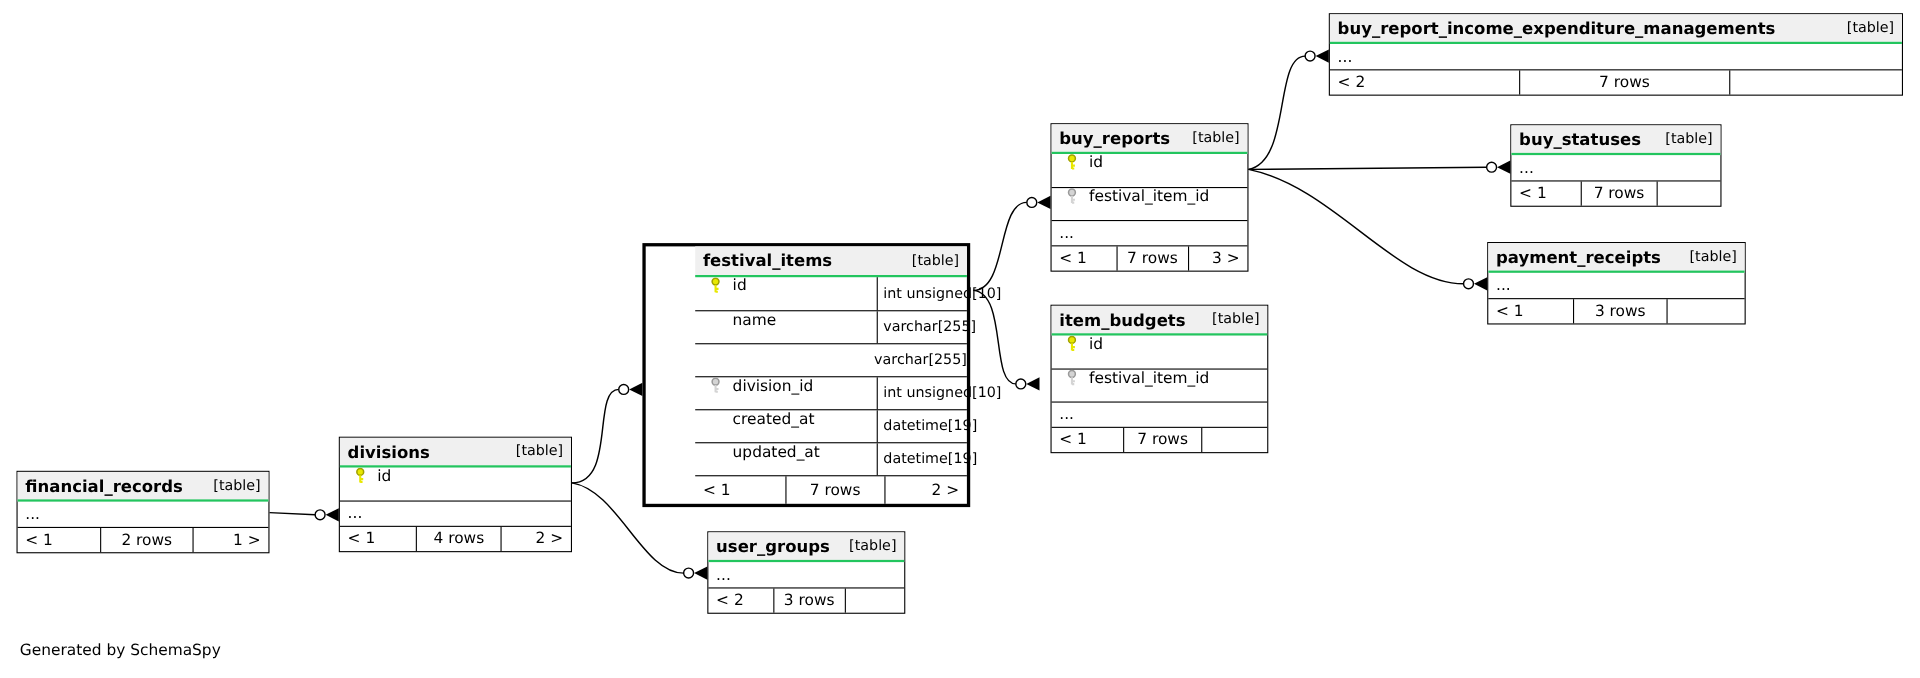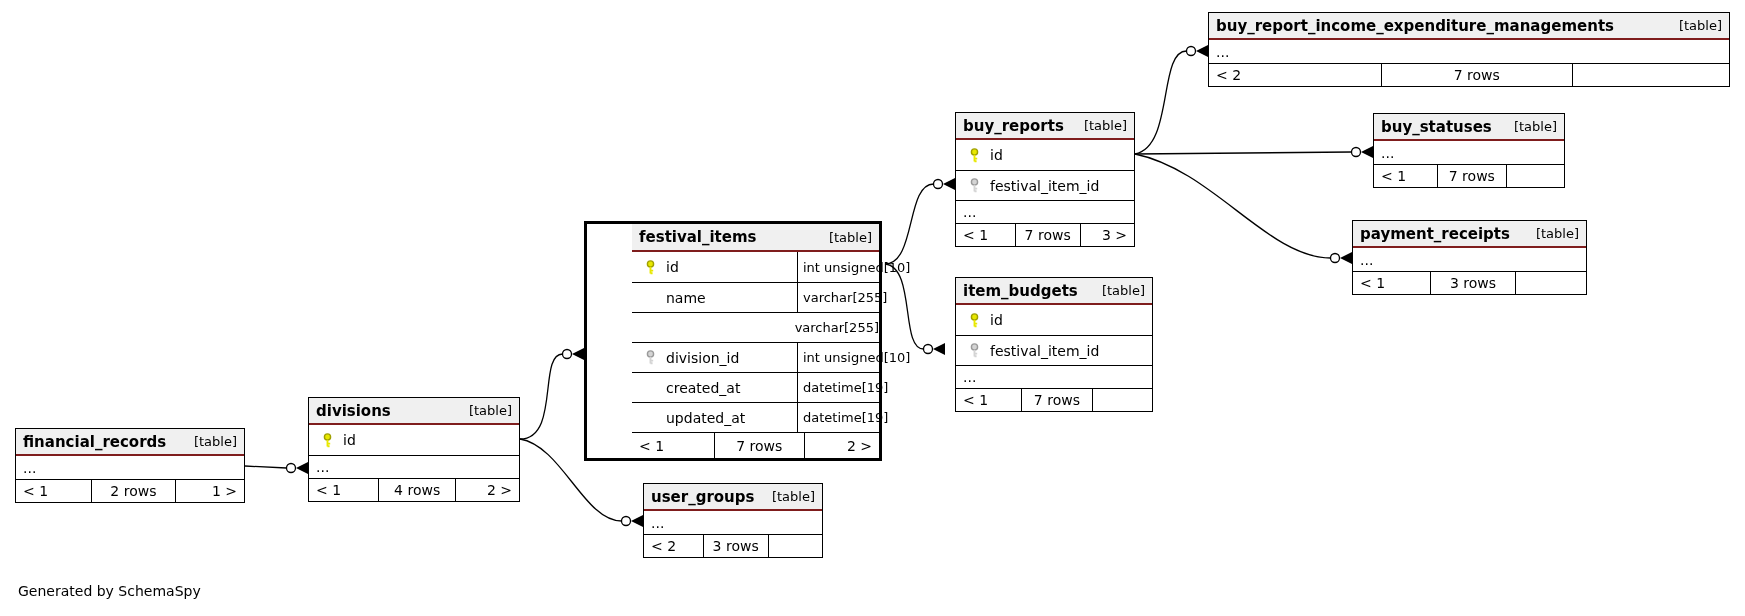--- a/index.html
+++ b/index.html
@@ -1,31 +1,31 @@
 <!DOCTYPE html>
 <html><head>
 <meta charset="utf-8">
 <style>
   html,body{margin:0;padding:0;background:#ffffff;}
   #canvas{position:relative;width:1745px;height:616px;background:#ffffff;overflow:hidden;
           font-family:"DejaVu Sans","Liberation Sans",sans-serif;color:#000;}
   .table-node{position:absolute;border:1px solid #000;background:#fff;box-sizing:border-box;cursor:pointer;}
   .table-node.emph{border-width:3px;padding-left:45px;}
-  .t-hdr{height:27px;background:#f0f0f0;border-bottom:2px solid #7f1d1d;display:flex;align-items:center;
+  .t-hdr{height:27px;background:#f0f0f0;border-bottom:2px solid #22c55e;display:flex;align-items:center;
          justify-content:space-between;padding:0 7px;box-sizing:border-box;}
   .emph .t-hdr{height:28px;}
   .t-name{font-weight:bold;font-size:15px;white-space:nowrap;}
   .t-tag{font-size:13px;white-space:nowrap;margin-left:10px;}
   .t-row{height:30px;display:flex;align-items:center;box-sizing:border-box;}
   .t-row + .t-row{border-top:1px solid #000;}
   .t-row.ellip{height:23px;padding-left:7px;font-size:14px;}
   .emph .t-row{height:30px;}
   .keyspot{width:13px;height:15px;margin:0 9px 0 12px;flex:0 0 13px;}
   .col-name{font-size:14px;white-space:nowrap;}
-  .cell-name{display:flex;align-items:center;height:100%;box-sizing:border-box;}
+  .cell-name{display:flex;align-items:flex-start;height:100%;box-sizing:border-box;}
   .has-type .cell-name{flex:0 0 166px;border-right:1px solid #000;}
   .cell-type{flex:1;font-size:13px;padding-left:5px;white-space:nowrap;text-align:right;}
   .t-foot{height:23px;border-top:1px solid #000;display:flex;align-items:center;font-size:14px;box-sizing:border-box;}
   .emph .t-foot{height:26px;}
   .fc1{width:33%;padding-left:7px;box-sizing:border-box;}
   .fc2{width:37%;text-align:center;border-left:1px solid #000;border-right:1px solid #000;
        height:100%;display:flex;align-items:center;justify-content:center;box-sizing:border-box;}
   .fc3{flex:1;text-align:right;padding-right:7px;box-sizing:border-box;}
   #edges{position:absolute;left:0;top:0;pointer-events:none;}
   #footer-note{position:absolute;left:18px;top:583px;font-size:14px;}

